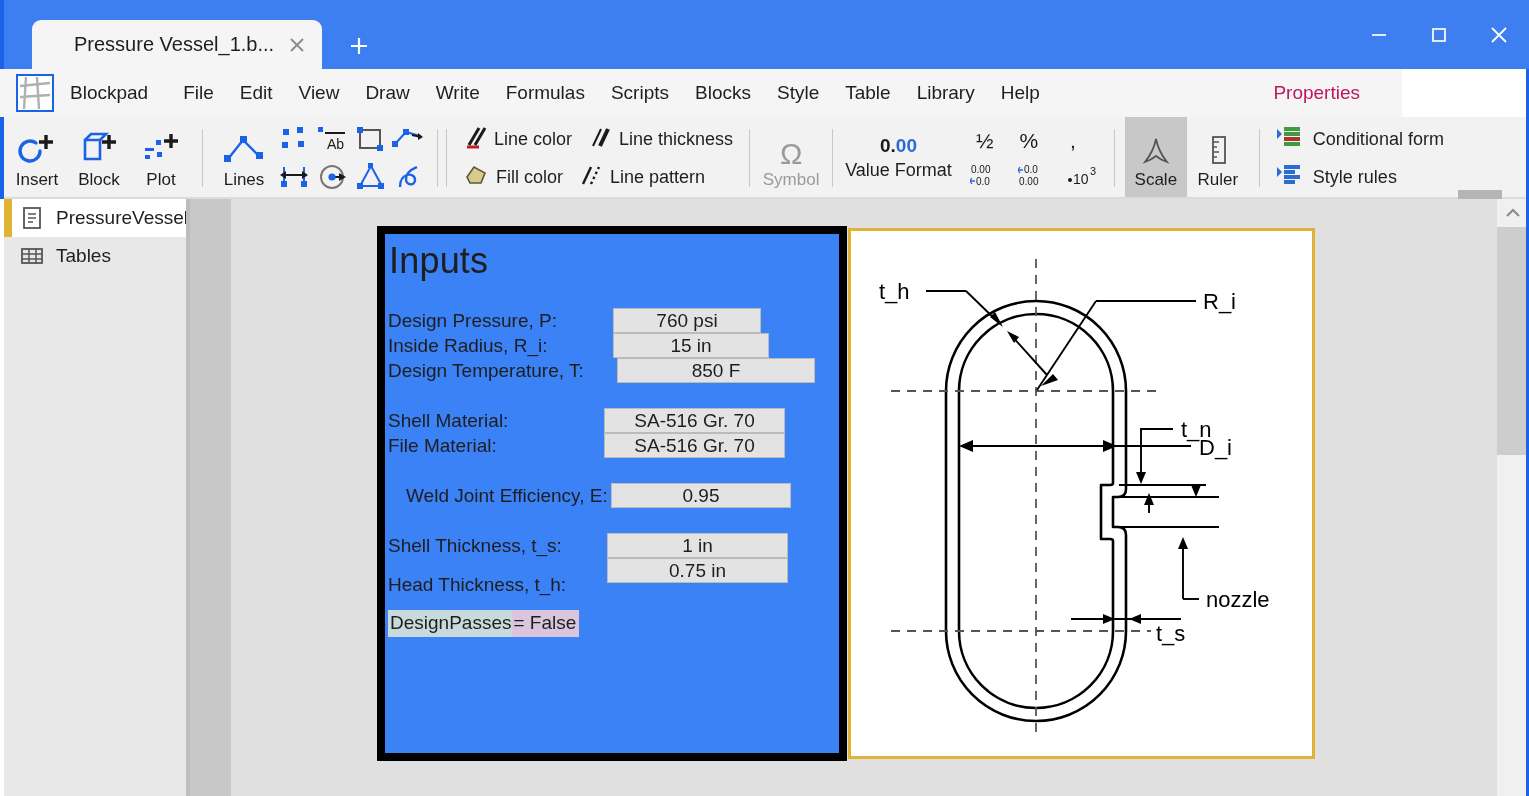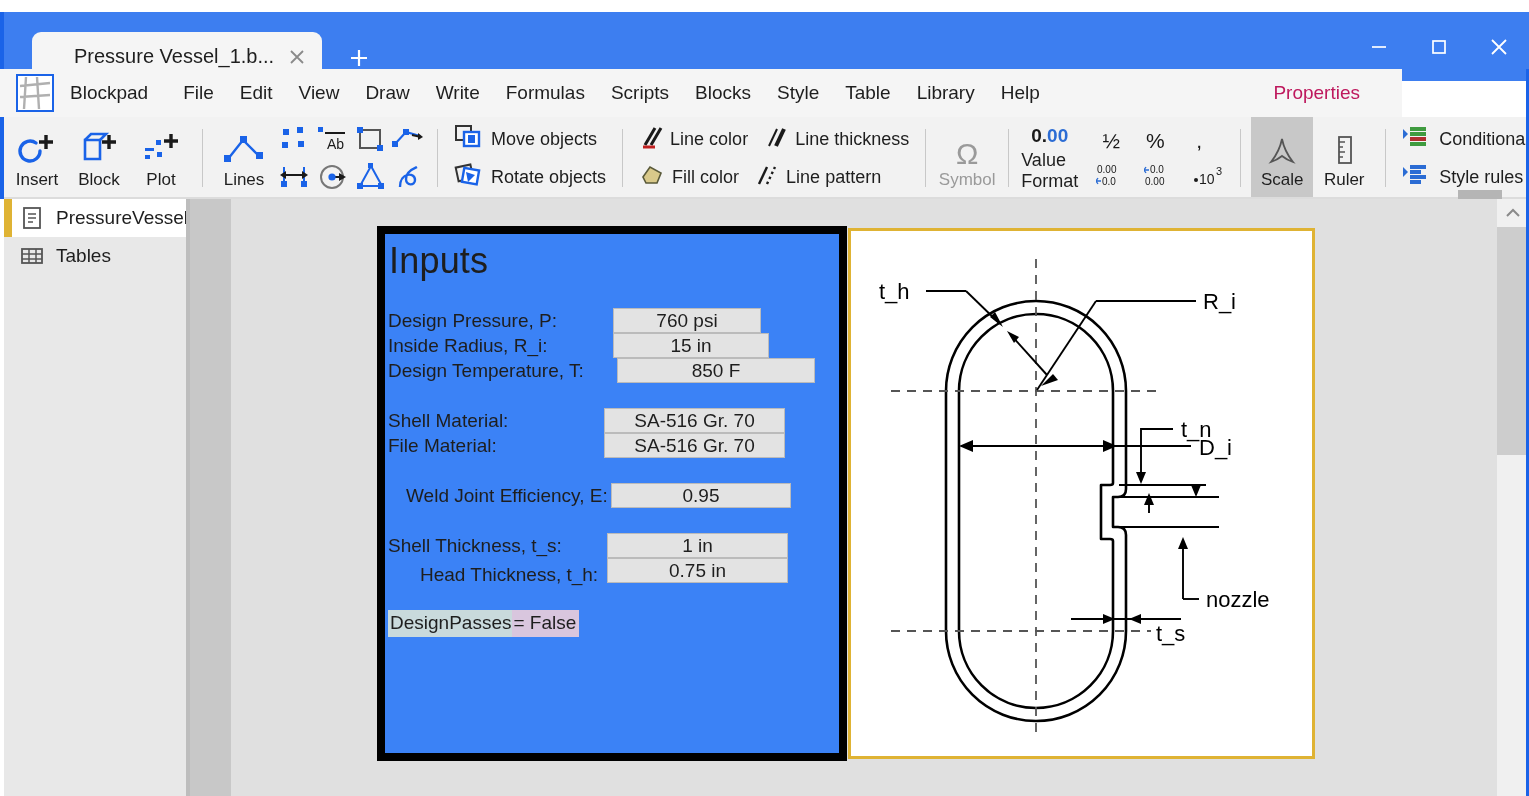--- a/index.html
+++ b/index.html
@@ -15,21 +15,20 @@
     position: relative;
     width: 1529px; height: 796px;
     background: #ffffff;
     overflow: hidden;
   }
 
   
   .titlebar {
     position: absolute; left: 0; top: 0; width: 1529px; height: 69px;
     background: #3d7ef0;
-    margin-top: 12px;
   }
   .titlebar-left-edge {
     position: absolute; left: 0; top: 0; width: 4px; height: 69px;
     background: #1a63e8;
   }
   .tab {
     position: absolute; left: 32px; top: 20px;
     width: 290px; height: 49px;
     background: #f5f5f5;
     border-radius: 9px 9px 0 0;
@@ -412,46 +411,20 @@
         <span class="icon-cell">
           <svg width="30" height="30" viewBox="0 0 30 30">
             <path d="M7 25 C7 10, 22 10, 22 18 C22 24, 13 24, 13 17 C13 9, 22 6, 24 5" stroke="#1a63e8" stroke-width="2.4" fill="none"></path>
           </svg>
         </span>
       </div>
     </div>
 
     <div class="rb-sep"></div>
 
-    <div class="rb-rows">
-      <div class="rb-row">
-        <div class="rb-item">
-          <span>
-            <svg width="30" height="26" viewBox="0 0 30 26">
-              <rect x="2" y="2" width="15" height="14" stroke="#333" stroke-width="2" fill="none"></rect>
-              <rect x="10" y="8" width="15" height="14" stroke="#1a63e8" stroke-width="2.4" fill="#ffffff"></rect>
-              <rect x="14" y="11" width="7" height="8" fill="#1a63e8"></rect>
-            </svg>
-          </span>
-          <span>Move objects</span>
-        </div>
-      </div>
-      <div class="rb-row">
-        <div class="rb-item">
-          <span>
-            <svg width="30" height="26" viewBox="0 0 30 26">
-              <rect x="3" y="4" width="15" height="14" stroke="#333" stroke-width="2" fill="none" transform="rotate(-12 10 11)"></rect>
-              <rect x="9" y="7" width="15" height="14" stroke="#1a63e8" stroke-width="2.4" fill="#ffffff" transform="rotate(10 16 14)"></rect>
-              <path d="M12 10 L21 13 L14 20 Z" fill="#1a63e8"></path>
-            </svg>
-          </span>
-          <span>Rotate objects</span>
-        </div>
-      </div>
-    </div>
 
     <div class="rb-sep"></div>
 
     <div class="rb-rows">
       <div class="rb-row">
         <div class="rb-item">
           <span>
             <svg width="24" height="26" viewBox="0 0 24 26">
               <path d="M6 21 L16 4" stroke="#1a1a1a" stroke-width="3"></path>
               <path d="M12 21 L22 4" stroke="#1a1a1a" stroke-width="3"></path>
@@ -659,21 +632,21 @@
       <div class="row" style="left:21px; top:249px;justify-content:flex-end;">
         <span class="label">Weld Joint Efficiency, E:</span>
       </div>
       <div class="vbox" style="left:226px; top:249px; width:180px;">0.95</div>
 
       <div class="row" style="left:3px; top:299px;">
         <span class="label">Shell Thickness, t_s:</span>
       </div>
       <div class="vbox" style="left:222px; top:299px; width:181px;">1 in</div>
 
-      <div class="row" style="left:3px; top:328px;margin-left:32px;">
+      <div class="row" style="left:3px; top:338px;">
         <span class="label">Head Thickness, t_h:</span>
       </div>
       <div class="vbox" style="left:222px; top:324px; width:181px;">0.75 in</div>
 
       <div class="formula-line">
         <span class="hl-var">DesignPasses</span>
           <span class="hl-val"> = False</span>
       </div>
     </div>
 

